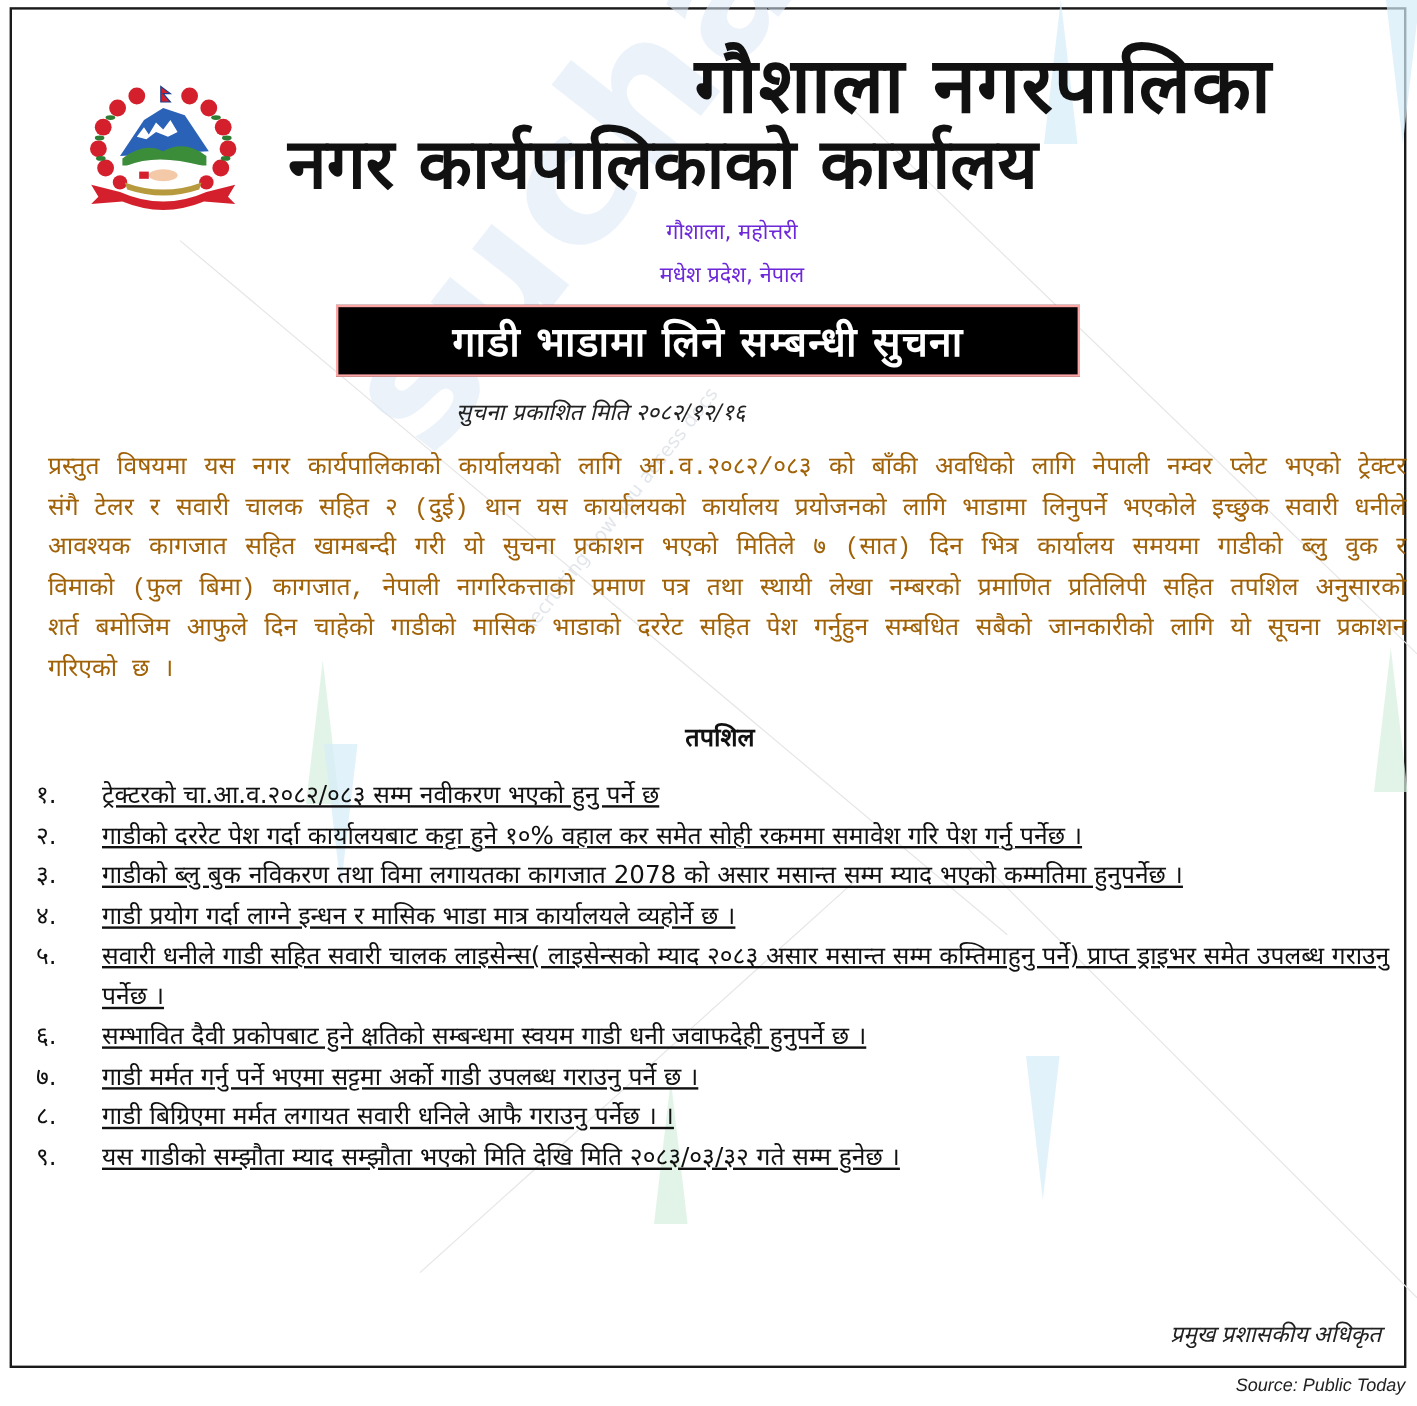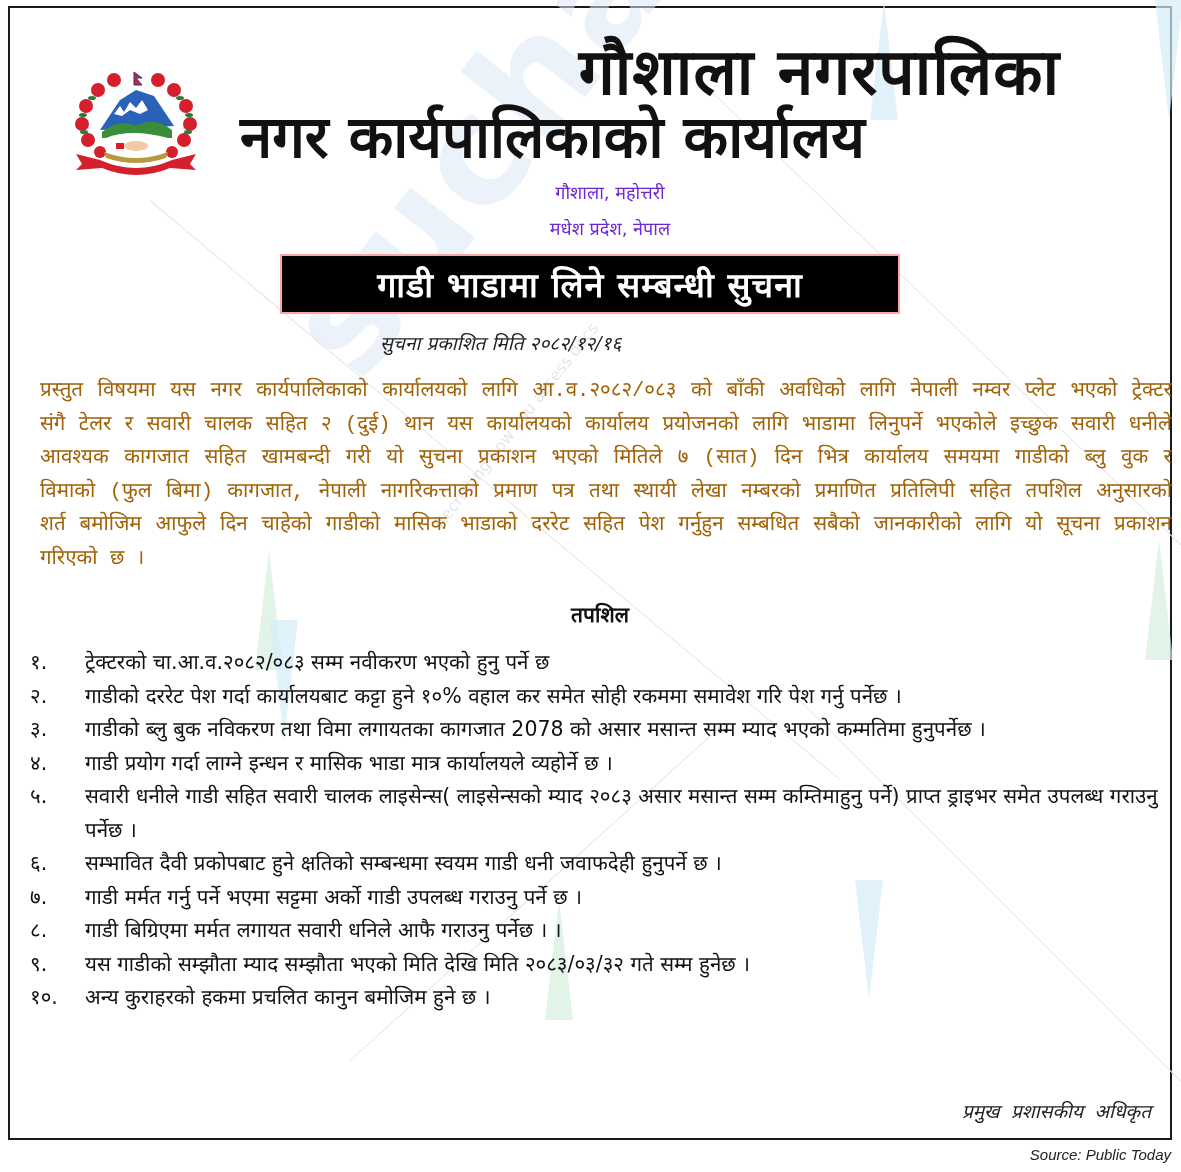--- a/index.html
+++ b/index.html
@@ -79,25 +79,25 @@
     position: absolute; left: 540px; top: 600px; width: 120px; text-align: center;
     font-family: "DejaVu Sans", sans-serif; font-weight: bold; font-size: 21px; color: #111;
   }
 
   .terms { position: absolute; left: 30px; top: 646px; width: 1130px; list-style: none; }
   .term {
     display: flex; font-family: "DejaVu Sans", sans-serif; font-size: 20.5px;
     line-height: 33.5px; color: #111;
   }
   .term .num { width: 55px; flex: 0 0 55px; }
-  .term .txt { flex: 1; }
+  .term .txt { flex: 1; text-decoration: underline; }
 
   .signatory {
     position: absolute; right: 30px; top: 1098px;
-    font-family: Liberation Mono, monospace; font-style: italic; font-size: 19px; color: #222;
+    font-family: Liberation Serif, serif; font-style: italic; font-size: 19px; color: #222;
   }
 
   .source {
     position: absolute; right: 10px; top: 1146px;
     font-family: "Liberation Sans", sans-serif; font-style: italic; font-size: 15px; color: #222;
   }
 </style>
 </head>
 <body>
 
@@ -207,21 +207,17 @@
       <span class="txt">गाडी मर्मत गर्नु पर्ने भएमा सट्टमा अर्को गाडी उपलब्ध गराउनु पर्ने छ ।</span>
     </li>
   <li class="term">
       <span class="num">८.</span>
       <span class="txt">गाडी बिग्रिएमा मर्मत लगायत सवारी धनिले आफै गराउनु पर्नेछ । ।</span>
     </li>
   <li class="term">
       <span class="num">९.</span>
       <span class="txt">यस गाडीको सम्झौता म्याद सम्झौता भएको मिति देखि  मिति २०८३/०३/३२ गते सम्म हुनेछ  ।</span>
     </li>
-  <li class="term">
-      <span class="num">१०.</span>
-      <span class="txt">अन्य कुराहरको हकमा प्रचलित कानुन बमोजिम हुने छ ।</span>
-    </li>
 </ul>
 
 <div class="signatory">प्रमुख प्रशासकीय अधिकृत</div>
 
 <div class="source">Source: Public Today</div>
 
 </body></html>

